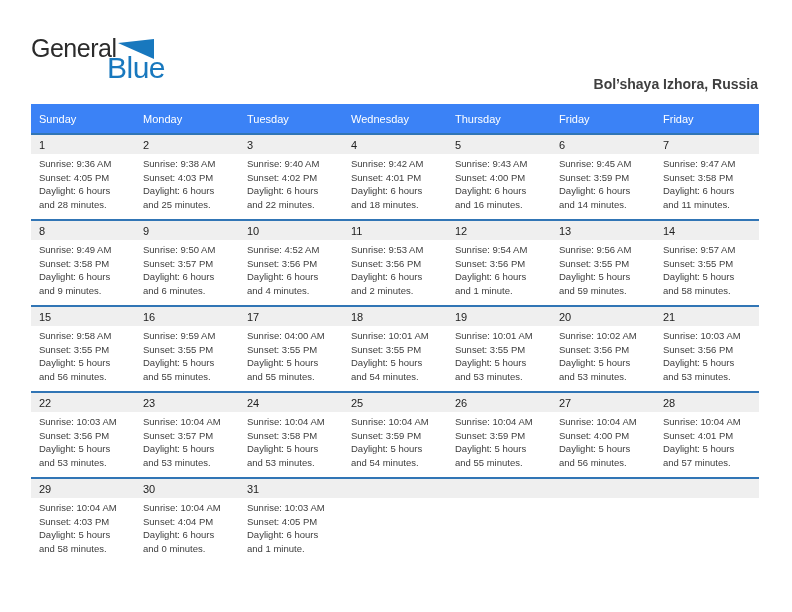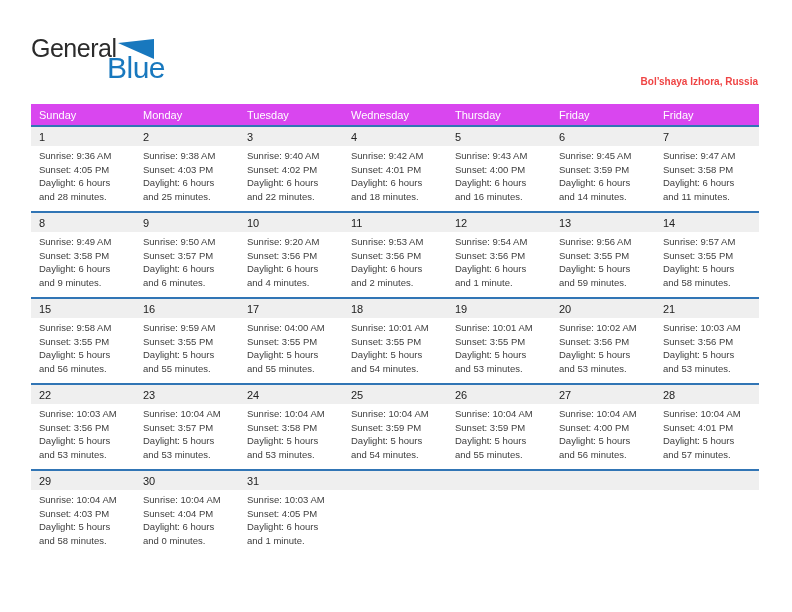--- a/index.html
+++ b/index.html
@@ -13,27 +13,27 @@
 
   
   .logo { position:absolute; left:31px; top:36px; width:150px; }
   .logo-top { display:flex; align-items:flex-start; }
   .logo-general { font-size:25px; line-height:25px; color:#2b2b2b; letter-spacing:-0.5px; }
   .logo-tri { margin-left:2px; margin-top:3px; }
   .logo-blue { font-size:30px; line-height:22px; color:#1878BE; margin-left:76px; margin-top:-4px; letter-spacing:-0.5px; }
 
   
   .title { position:absolute; top:34px; right:34px; font-size:25px; color:#1f1f1f; }
-  .subtitle { position:absolute; top:76px; right:34px; font-size:10px; font-weight:bold; color:#ef4444; }
+  .subtitle { position:absolute; top:76px; right:34px; font-size:14px; font-weight:bold; color:#404040; }
 
   
   table.cal { position:absolute; left:31px; top:104px; width:728px; border-collapse:collapse; table-layout:fixed; }
   table.cal th {
-    background:#d946ef; color:#ffffff; font-weight:normal; font-size:11px;
-    text-align:left; height:22px; padding:0 0 0 8px; vertical-align:middle;
+    background:#3b82f6; color:#ffffff; font-weight:normal; font-size:11px;
+    text-align:left; height:30px; padding:0 0 0 8px; vertical-align:middle;
   }
   table.cal td {
     vertical-align:top; height:86px; padding:0;
     border-top:2px solid #3175B5; background:#ffffff;
   }
   .num {
     background:#EFEFEF; height:19px; font-size:11px; color:#222222;
     padding:2px 0 0 8px; line-height:16px;
   }
   .info { padding:3px 6px 0 8px; font-size:9.5px; color:#3d3d3d; }
@@ -149,21 +149,21 @@
             <div class="info">
               <div>Sunrise: 9:50 AM</div>
               <div>Sunset: 3:57 PM</div>
               <div>Daylight: 6 hours</div>
               <div>and 6 minutes.</div>
             </div>
           </td>
           <td>
             <div class="num">10</div>
             <div class="info">
-              <div>Sunrise: 9:20 AM</div>
+              <div>Sunrise: 4:52 AM</div>
               <div>Sunset: 3:56 PM</div>
               <div>Daylight: 6 hours</div>
               <div>and 4 minutes.</div>
             </div>
           </td>
           <td>
             <div class="num">11</div>
             <div class="info">
               <div>Sunrise: 9:53 AM</div>
               <div>Sunset: 3:56 PM</div>

